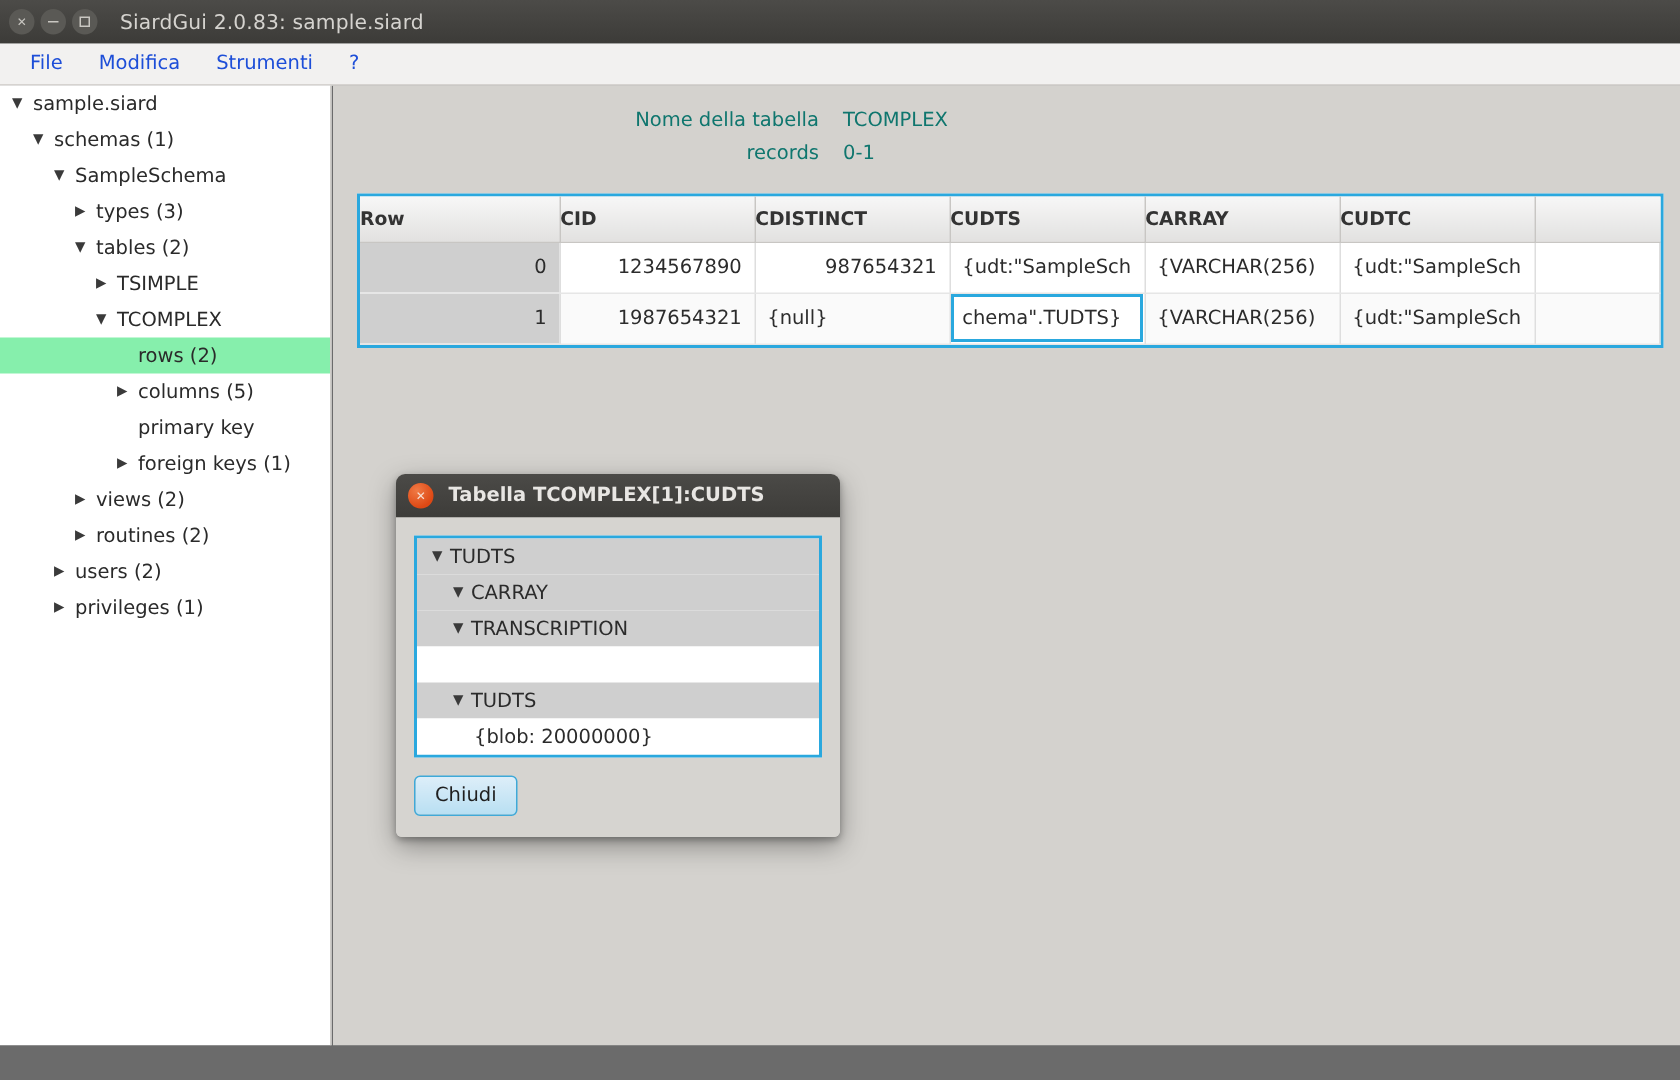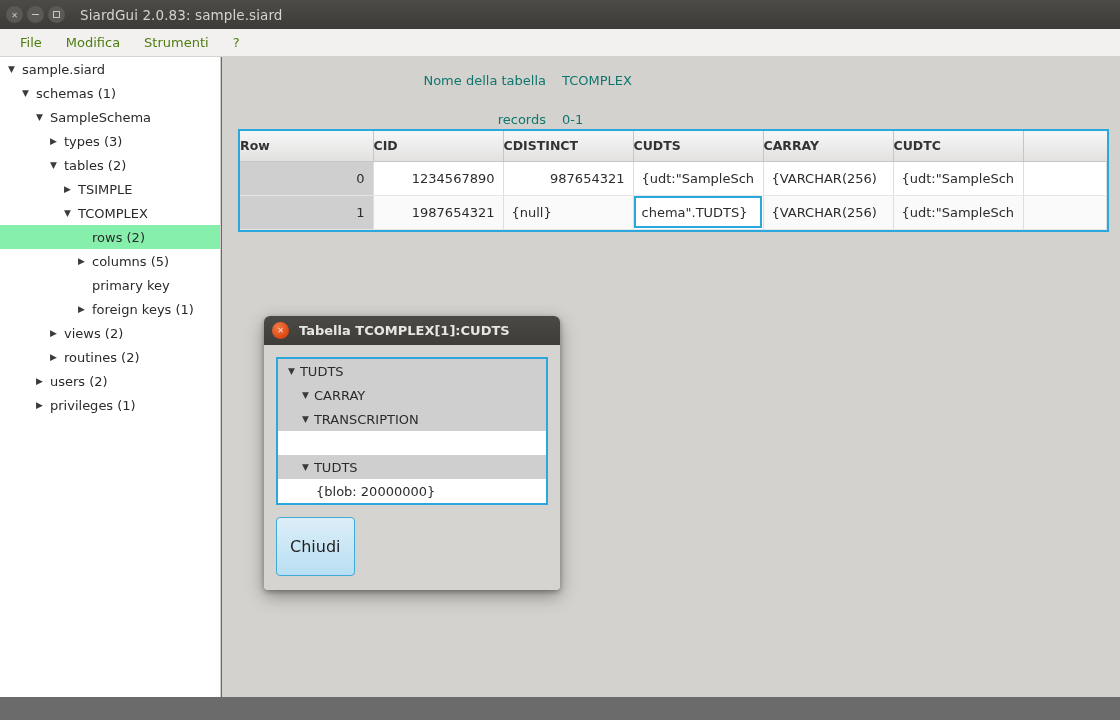--- a/index.html
+++ b/index.html
@@ -54,21 +54,21 @@
     left: 0; top: 29px;
     width: 1120px; height: 28px;
     background: #f2f1f0;
     border-bottom: 1px solid #d6d3d0;
     display: flex;
     align-items: center;
     padding-left: 8px;
   }
   .menu-item {
     font-size: 13px;
-    color: #4d7c0f;
+    color: #1d4ed8;
     padding: 3px 12px;
     cursor: default;
   }
 
   
   .sidebar {
     position: absolute;
     left: 0; top: 57px;
     width: 221px; height: 640px;
     background: #ffffff;
@@ -215,22 +215,22 @@
   .dlg-twisty {
     font-size: 9px;
     color: #3a3a3a;
     margin-right: 5px;
   }
   .dlg-btnrow { margin-top: 12px; }
   .btn-chiudi {
     background: linear-gradient(to bottom, #ddeef9 0%, #b8dff2 100%);
     border: 1px solid #3fa9d8;
     border-radius: 4px;
-    padding: 19px 13px;
-    font-size: 16px;
+    padding: 5px 13px;
+    font-size: 13px;
     color: #1f1f1f;
     cursor: pointer;
     font-family: "DejaVu Sans", sans-serif;
   }
 
   
   .bottom-strip {
     position: absolute;
     left: 0; top: 697px;
     width: 1120px; height: 23px;
@@ -325,21 +325,21 @@
     </div>
   </div>
 
 <div class="main">
 
   <div class="info-line" style="margin-top:16px;">
     <div class="info-label">Nome della tabella</div>
     <div class="info-value">TCOMPLEX</div>
   </div>
 
-  <div class="info-line" style="margin-top:24px;">
+  <div class="info-line" style="margin-top:7px;">
     <div class="info-label">records</div>
     <div class="info-value">0-1</div>
   </div>
 
   <div class="table-wrap">
     <table class="datatable">
       <colgroup>
         <col style="width:133px">
           <col style="width:130px">
           <col style="width:130px">

